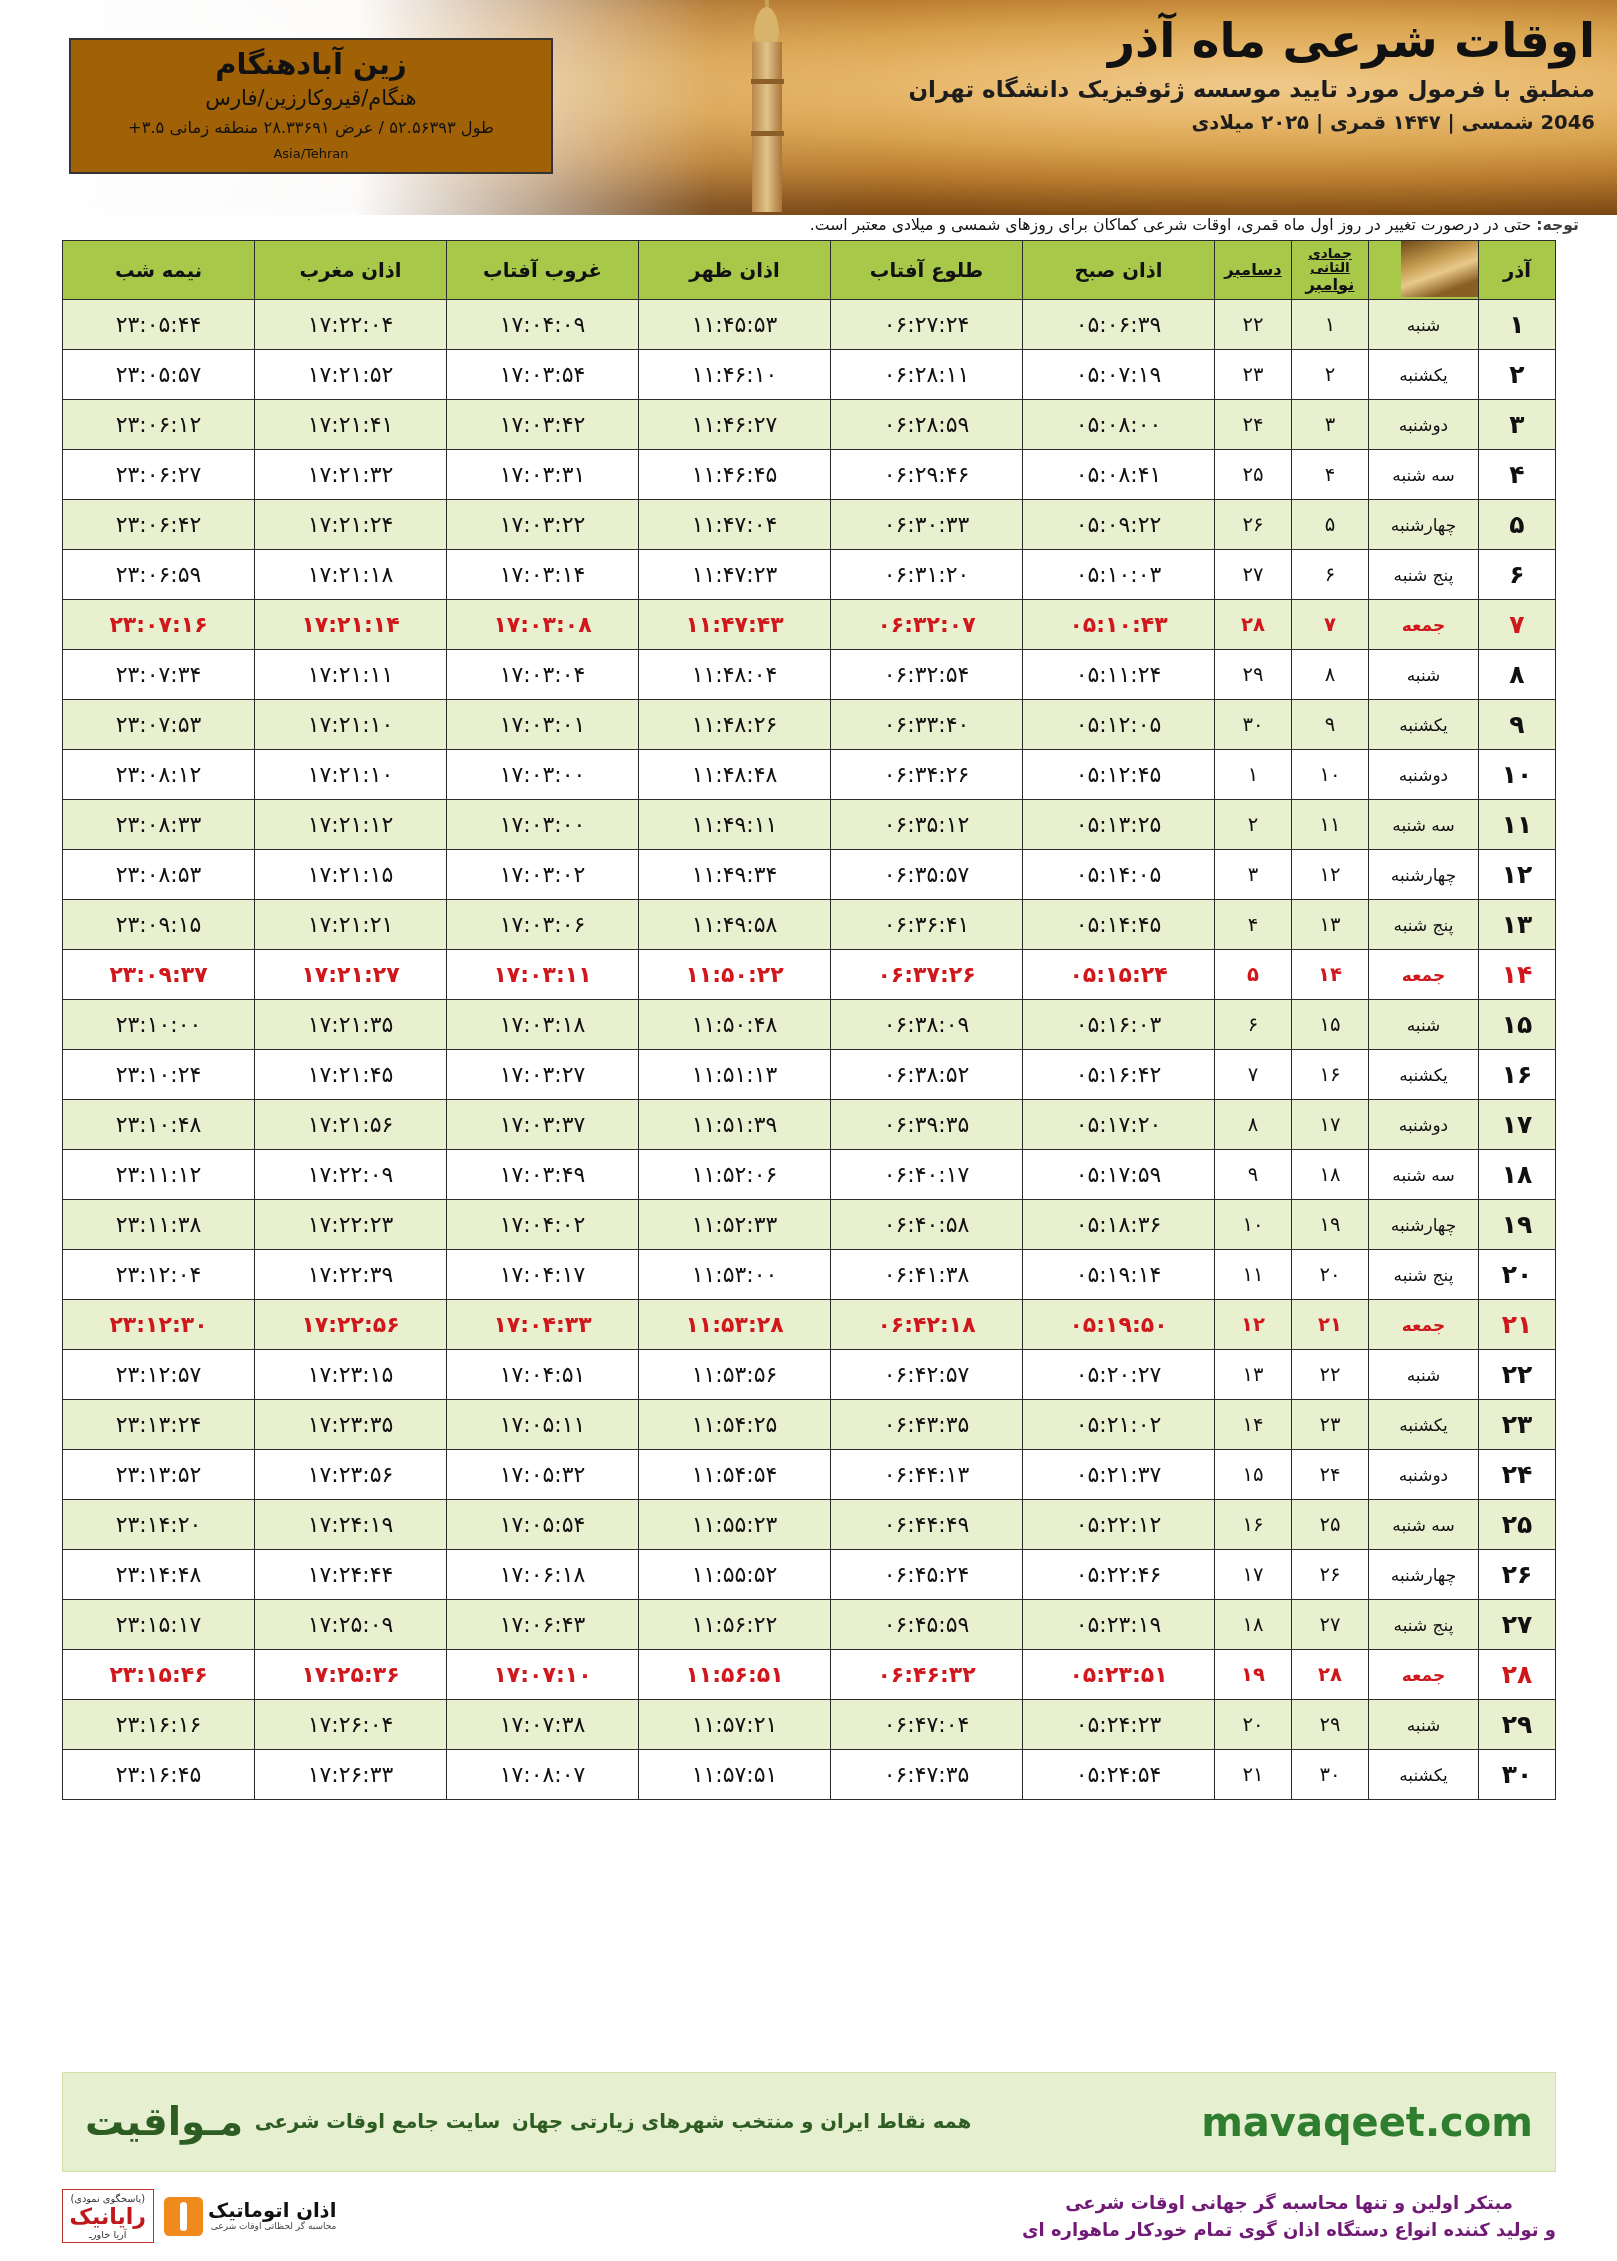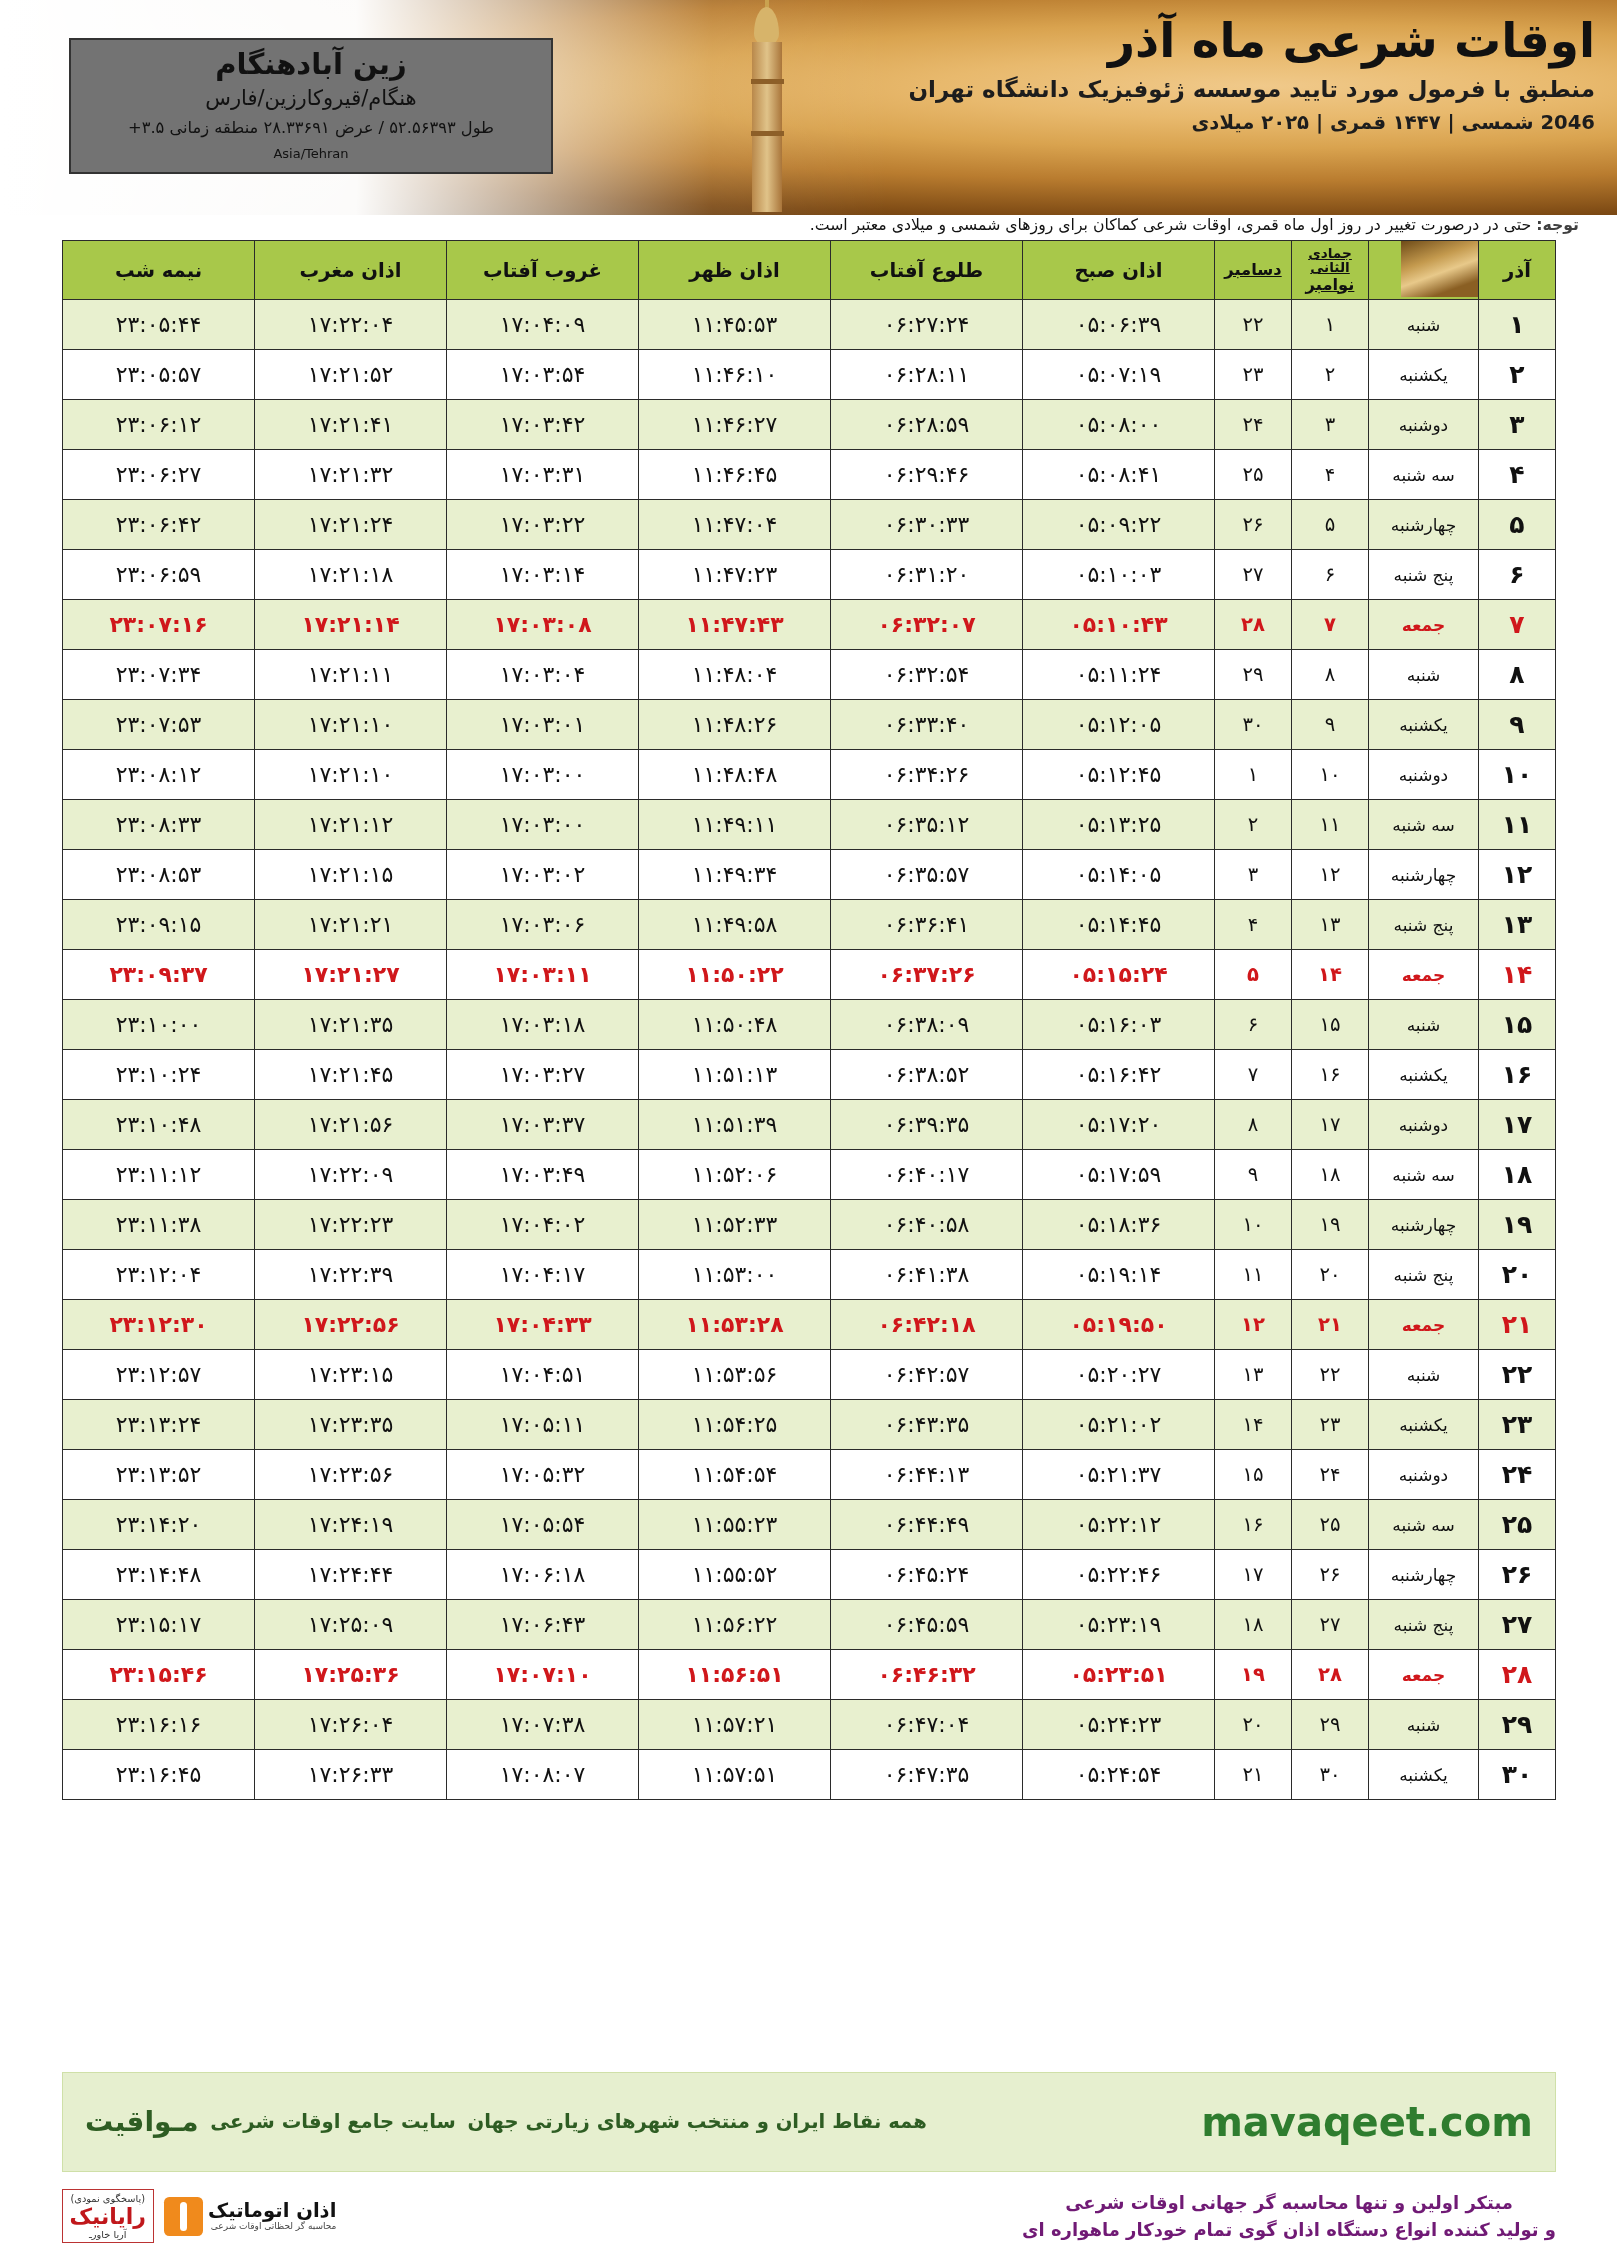--- a/index.html
+++ b/index.html
@@ -17,21 +17,21 @@
   .minaret .dome{position:absolute;left:10.4px;top:0;width:25px;height:38px;background:#d7b46a;border-radius:50% 50% 42% 42%/70% 70% 30% 30%;}
   .minaret .spire{position:absolute;left:21px;top:-11.7px;width:3.9px;height:17px;background:#caa24f;}
   .minaret .body{position:absolute;left:7.8px;top:35px;width:30px;height:170px;background:linear-gradient(90deg,#b9884a,#e0c389,#a9753a);}
   .minaret .band{position:absolute;left:6.5px;width:33px;height:5.2px;background:#8d5f28;}
 
   .title-block{position:absolute;right:23px;top:17px;text-align:right;z-index:5;}
   .title-main{font-size:47px;font-weight:bold;color:#111;letter-spacing:-0.7px;line-height:1;}
   .title-sub{font-size:23px;font-weight:bold;color:#1d1d1d;margin-top:11.7px;}
   .title-dates{font-size:19.6px;font-weight:bold;color:#1d1d1d;margin-top:9px;}
 
-  .city-box{position:absolute;left:69px;top:38px;width:480px;border:2px solid #333;background:#737373;z-index:6;text-align:center;padding:6.5px 0 10.4px;}
+  .city-box{position:absolute;left:69px;top:38px;width:480px;border:2px solid #333;background:#a16207;z-index:6;text-align:center;padding:6.5px 0 10.4px;}
   .city-name{font-size:29px;font-weight:bold;color:#111;line-height:1.2;}
   .city-sub{font-size:21px;color:#111;margin-top:5.2px;}
   .city-coords{font-size:16.3px;color:#111;margin-top:7.8px;direction:rtl;}
   .city-tz{font-size:13px;color:#111;margin-top:9px;direction:ltr;}
 
   .note{position:absolute;right:39px;top:215px;width:1540px;text-align:right;font-size:15.7px;color:#111;}
   .note b{color:#404040;}
 
   
   .table-wrap{position:absolute;left:62px;top:240px;width:1494px;}
@@ -58,21 +58,21 @@
 
   
   .photo-strip{position:absolute;right:0;top:0;width:77px;height:56px;overflow:hidden;
      background:linear-gradient(160deg,#6e4b18,#c49a4e 35%,#e8c98a 55%,#8a5f23 80%);}
 
   
   .footer{position:absolute;left:0;bottom:0;width:1618px;height:196px;}
   .footer-green{position:absolute;left:62px;right:62px;top:6.5px;height:98px;background:#e6efcf;border:1.3px solid #cfe0a8;}
   .fg-inner{display:flex;align-items:center;justify-content:space-between;height:100%;padding:0 22px;}
   .brand-right{display:flex;align-items:center;gap:11.7px;}
-  .brand-fa{font-size:28px;font-weight:bold;color:#2e5d23;letter-spacing:-1.3px;}
+  .brand-fa{font-size:39px;font-weight:bold;color:#2e5d23;letter-spacing:-1.3px;}
   .brand-desc{font-size:19.6px;color:#2e5d23;font-weight:bold;}
   .brand-site{font-size:40px;color:#2f7d2f;font-weight:bold;font-family:"DejaVu Sans","Liberation Sans",sans-serif;}
   .footer-bottom{position:absolute;left:62px;right:62px;top:115px;height:72px;display:flex;align-items:center;justify-content:space-between;}
   .fb-left{text-align:left;direction:ltr;color:#2f5fa8;font-size:22px;font-weight:bold;line-height:1.35;}
   .fb-mid{text-align:center;color:#701a75;font-size:18px;font-weight:bold;line-height:1.5;}
   .fb-right{display:flex;align-items:center;gap:10.4px;}
   .logo-box{border:1.3px solid #b33;padding:2.6px 6.5px;text-align:center;}
   .logo-red{color:#c0171b;font-size:22px;font-weight:bold;}
   .logo-small{font-size:9.8px;color:#333;}
   .azan-logo{display:flex;align-items:center;gap:5.2px;}

